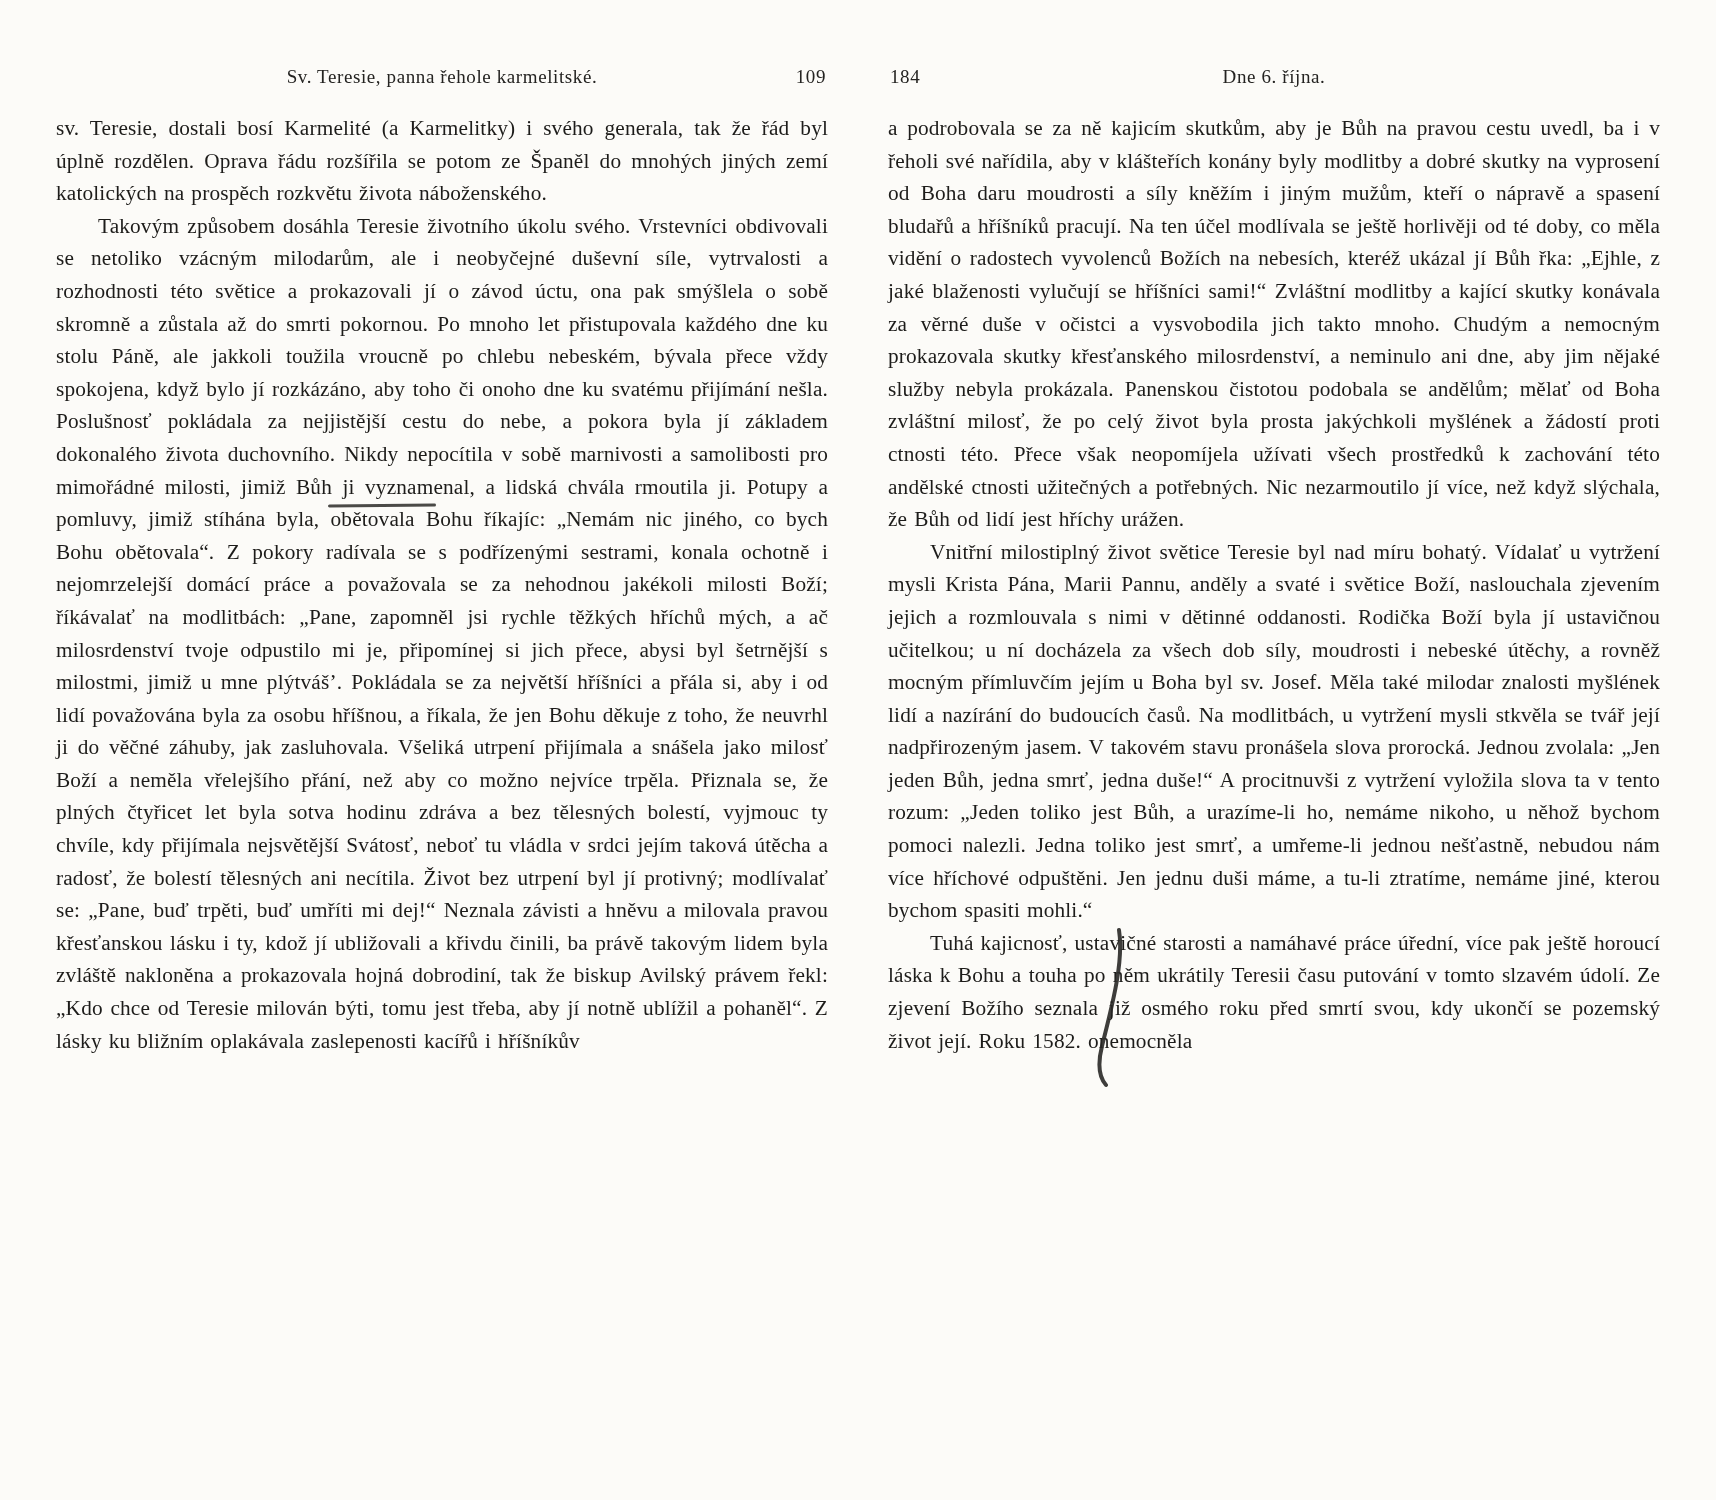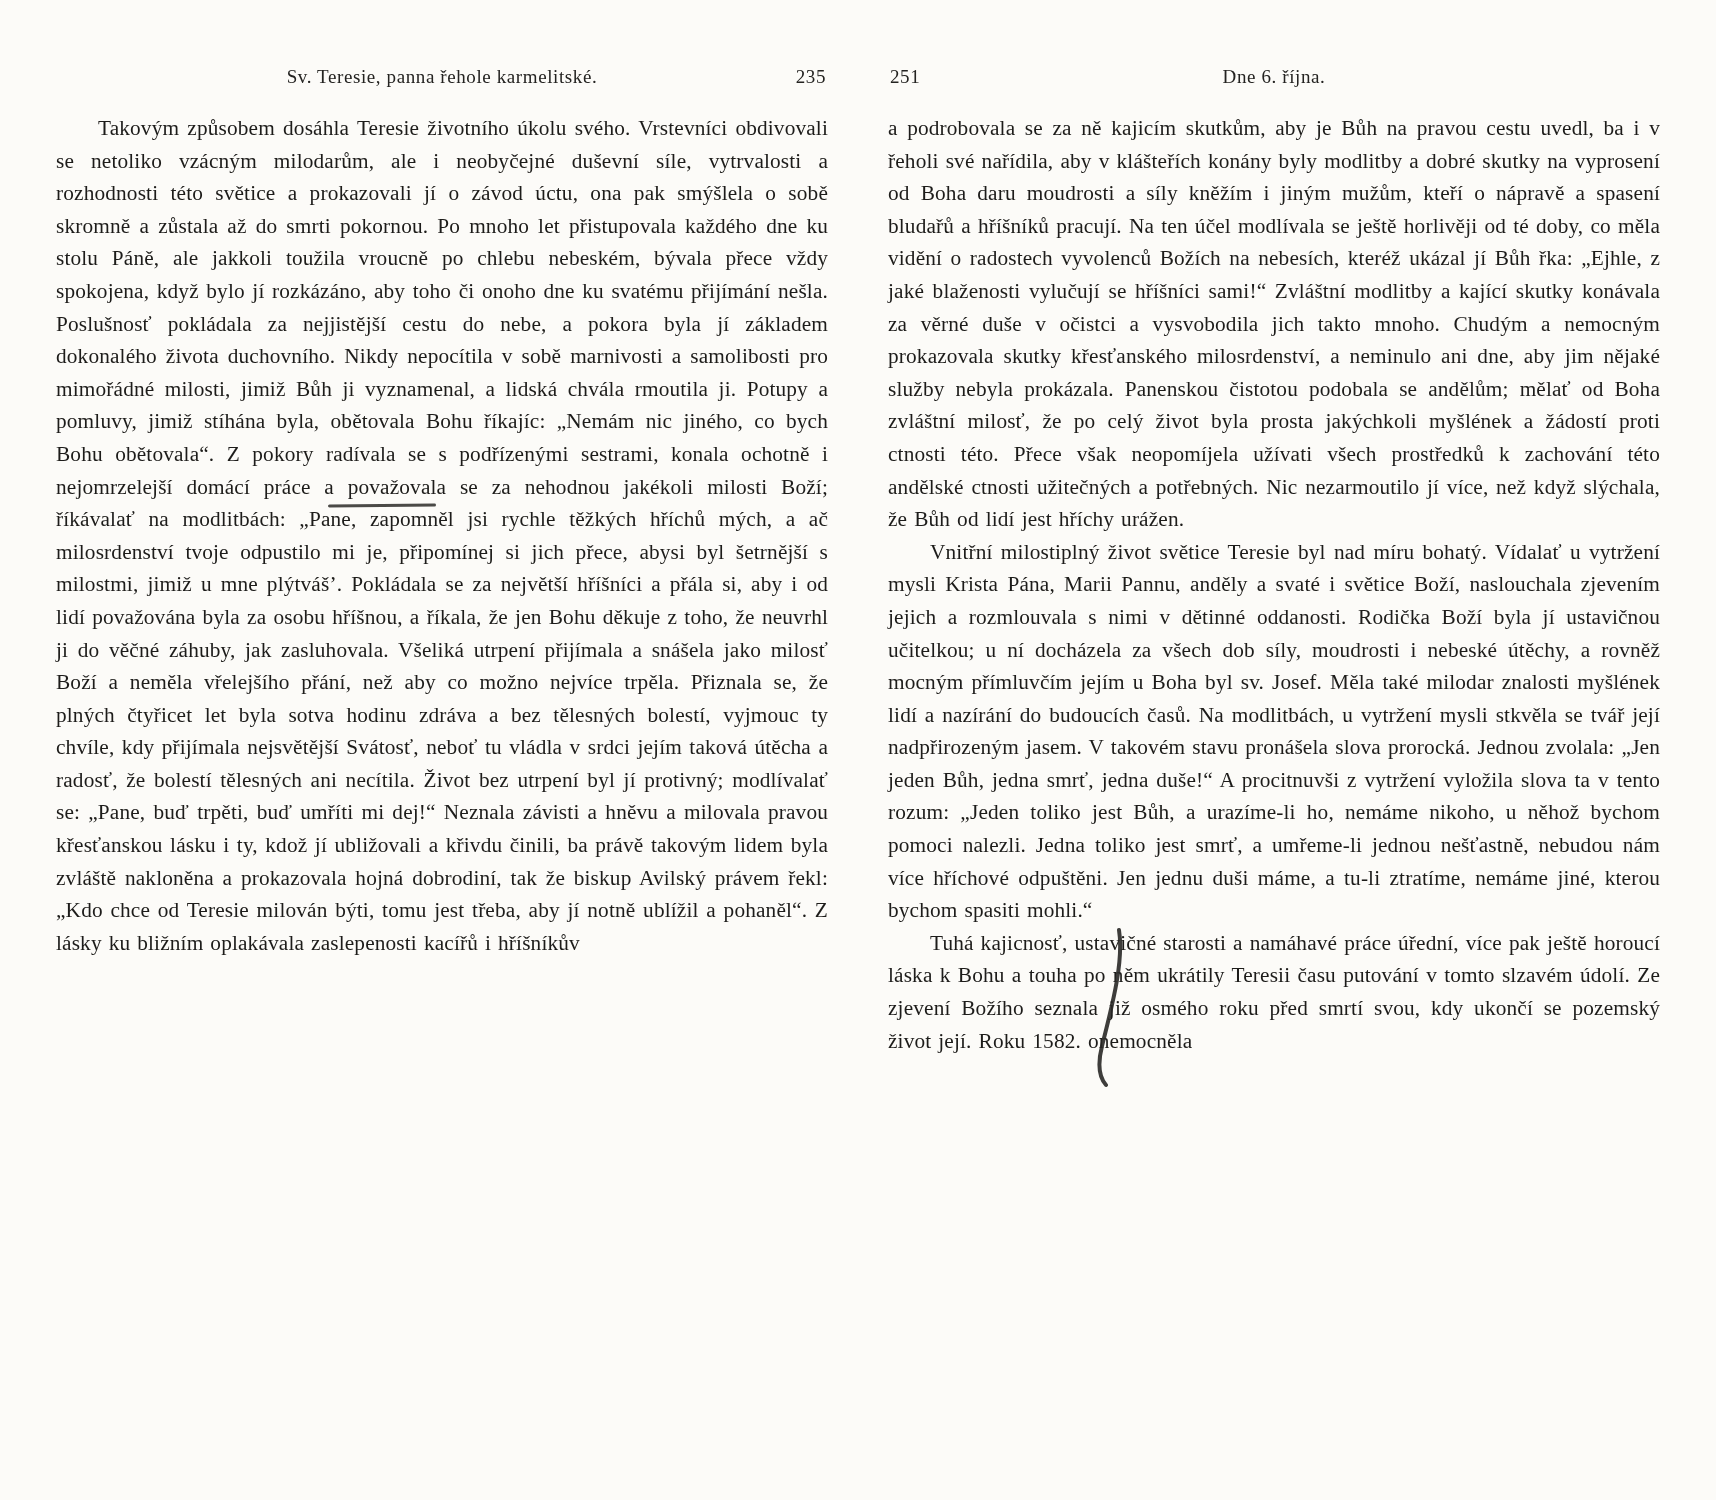--- a/index.html
+++ b/index.html
@@ -76,31 +76,32 @@
   }
 </style>
 </head>
 <body>
 
 <div class="spread">
 
   <div class="page left">
     <div class="page-header">
       <span class="running-title">Sv. Teresie, panna řehole karmelitské.</span>
-      <span class="page-number">235</span>
+      <span class="page-number">109</span>
     </div>
     <div class="body-text" lang="cs">
+      <p class="para">sv. Teresie, dostali bosí Karmelité (a Karmelitky) i svého generala, tak že řád byl úplně rozdělen. Oprava řádu rozšířila se potom ze Španěl do mnohých jiných zemí katolických na prospěch rozkvětu života náboženského.</p>
       <p class="para indent">Takovým způsobem dosáhla Teresie životního úkolu svého. Vrstevníci obdivovali se netoliko vzácným milodarům, ale i neobyčejné duševní síle, vytrvalosti a rozhodnosti této světice a prokazovali jí o závod úctu, ona pak smýšlela o sobě skromně a zůstala až do smrti pokornou. Po mnoho let přistupovala každého dne ku stolu Páně, ale jakkoli toužila vroucně po chlebu nebeském, bývala přece vždy spokojena, když bylo jí rozkázáno, aby toho či onoho dne ku svatému přijímání nešla. Poslušnosť pokládala za nejjistější cestu do nebe, a pokora byla jí základem dokonalého života duchovního. Nikdy nepocítila v sobě marnivosti a samolibosti pro mimořádné milosti, jimiž Bůh ji vyznamenal, a lidská chvála rmoutila ji. Potupy a pomluvy, jimiž stíhána byla, obětovala Bohu říkajíc: „Nemám nic jiného, co bych Bohu obětovala“. Z pokory radívala se s podřízenými sestrami, konala ochotně i nejomrzelejší domácí práce a považovala se za nehodnou jakékoli milosti Boží; říkávalať na modlitbách: „Pane, zapomněl jsi rychle těžkých hříchů mých, a ač milosrdenství tvoje odpustilo mi je, připomínej si jich přece, abysi byl šetrnější s milostmi, jimiž u mne plýtváš’. Pokládala se za největší hříšníci a přála si, aby i od lidí považována byla za osobu hříšnou, a říkala, že jen Bohu děkuje z toho, že neuvrhl ji do věčné záhuby, jak zasluhovala. Všeliká utrpení přijímala a snášela jako milosť Boží a neměla vřelejšího přání, než aby co možno nejvíce trpěla. Přiznala se, že plných čtyřicet let byla sotva hodinu zdráva a bez tělesných bolestí, vyjmouc ty chvíle, kdy přijímala nejsvětější Svátosť, neboť tu vládla v srdci jejím taková útěcha a radosť, že bolestí tělesných ani necítila. Život bez utrpení byl jí protivný; modlívalať se: „Pane, buď trpěti, buď umříti mi dej!“ Neznala závisti a hněvu a milovala pravou křesťanskou lásku i ty, kdož jí ubližovali a křivdu činili, ba právě takovým lidem byla zvláště nakloněna a prokazovala hojná dobrodiní, tak že biskup Avilský právem řekl: „Kdo chce od Teresie milován býti, tomu jest třeba, aby jí notně ublížil a pohaněl“. Z lásky ku bližním oplakávala zaslepenosti kacířů i hříšníkův</p>
     </div>
     <div class="artifact-line"></div>
   </div>
 
   <div class="page right">
     <div class="page-header">
-      <span class="page-number">251</span>
+      <span class="page-number">184</span>
       <span class="running-title">Dne 6. října.</span>
     </div>
     <div class="body-text" lang="cs">
       <p class="para">a podrobovala se za ně kajicím skutkům, aby je Bůh na pravou cestu uvedl, ba i v řeholi své nařídila, aby v klášteřích konány byly modlitby a dobré skutky na vyprosení od Boha daru moudrosti a síly kněžím i jiným mužům, kteří o nápravě a spasení bludařů a hříšníků pracují. Na ten účel modlívala se ještě horlivěji od té doby, co měla vidění o radostech vyvolenců Božích na nebesích, kteréž ukázal jí Bůh řka: „Ejhle, z jaké blaženosti vylučují se hříšníci sami!“ Zvláštní modlitby a kající skutky konávala za věrné duše v očistci a vysvobodila jich takto mnoho. Chudým a nemocným prokazovala skutky křesťanského milosrdenství, a neminulo ani dne, aby jim nějaké služby nebyla prokázala. Panenskou čistotou podobala se andělům; mělať od Boha zvláštní milosť, že po celý život byla prosta jakýchkoli myšlének a žádostí proti ctnosti této. Přece však neopomíjela užívati všech prostředků k zachování této andělské ctnosti užitečných a potřebných. Nic nezarmoutilo jí více, než když slýchala, že Bůh od lidí jest hříchy urážen.</p>
       <p class="para indent">Vnitřní milostiplný život světice Teresie byl nad míru bohatý. Vídalať u vytržení mysli Krista Pána, Marii Pannu, anděly a svaté i světice Boží, naslouchala zjevením jejich a rozmlouvala s nimi v dětinné oddanosti. Rodička Boží byla jí ustavičnou učitelkou; u ní docházela za všech dob síly, moudrosti i nebeské útěchy, a rovněž mocným přímluvčím jejím u Boha byl sv. Josef. Měla také milodar znalosti myšlének lidí a nazírání do budoucích časů. Na modlitbách, u vytržení mysli stkvěla se tvář její nadpřirozeným jasem. V takovém stavu pronášela slova prorocká. Jednou zvolala: „Jen jeden Bůh, jedna smrť, jedna duše!“ A procitnuvši z vytržení vyložila slova ta v tento rozum: „Jeden toliko jest Bůh, a urazíme-li ho, nemáme nikoho, u něhož bychom pomoci nalezli. Jedna toliko jest smrť, a umřeme-li jednou nešťastně, nebudou nám více hříchové odpuštěni. Jen jednu duši máme, a tu-li ztratíme, nemáme jiné, kterou bychom spasiti mohli.“</p>
       <p class="para indent">Tuhá kajicnosť, ustavičné starosti a namáhavé práce úřední, více pak ještě horoucí láska k Bohu a touha po něm ukrátily Teresii času putování v tomto slzavém údolí. Ze zjevení Božího seznala již osmého roku před smrtí svou, kdy ukončí se pozemský život její. Roku 1582. onemocněla</p>
     </div>
     <svg class="ink-stroke" viewBox="0 0 44 160" xmlns="http://www.w3.org/2000/svg" aria-hidden="true">
       <path d="M 33 2 C 38 34, 26 78, 16 118 C 12 134, 12 148, 20 157" fill="none" stroke="#292826" stroke-width="4" stroke-linecap="round" opacity="0.9"></path>
     </svg>

